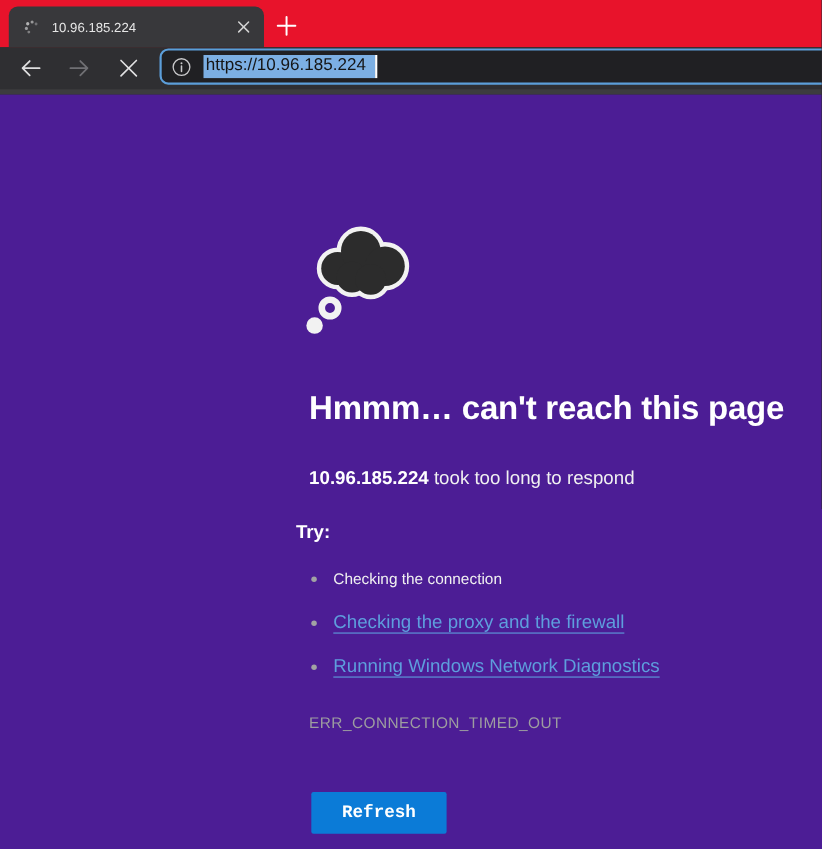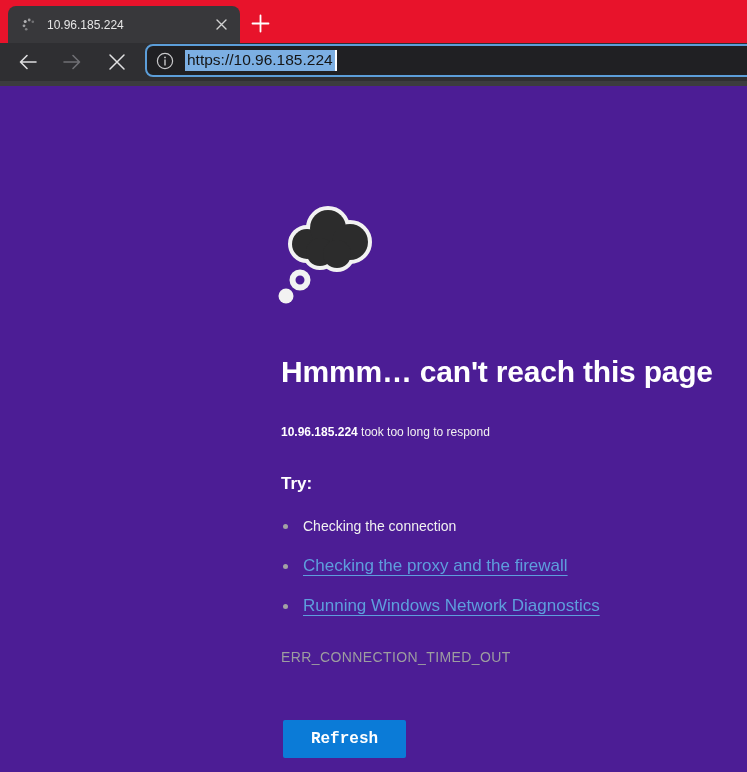--- a/index.html
+++ b/index.html
@@ -23,31 +23,31 @@
   .toolbar-sep { height:5px; background:#3c3c3f; }
   .nav-btn { position:absolute; top:8px; width:22px; height:22px; }
   .nav-back { left:17px; }
   .nav-forward { left:61px; }
   .nav-stop { left:106px; }
   .addressbar { position:absolute; left:145px; top:1px; right:-26px; height:33px;
     background:#202023; border:2px solid #5c9ed9; border-radius:8px;
     display:flex; align-items:center; padding-left:9px; cursor:text; }
   .url-text { margin-left:11px; font-size:15.5px; color:#e8e8e8; white-space:nowrap;
     display:flex; align-items:center; }
-  .url-selection { background:#7cafe3; color:#151515; padding:1px 2px 2px 2px; }
+  .url-selection { background:#7cafe3; color:#151515; padding:1px 8px 2px 2px; }
   .caret { display:inline-block; width:2px; height:21px; background:#ffffff; }
 
   
   .page { position:absolute; top:86px; left:0; right:0; bottom:0; background:#4c1d95; }
   .cloud-wrap { position:absolute; left:274px; top:108px; }
   .err-title { position:absolute; left:281px; top:269px; font-size:30px; font-weight:bold;
     color:#ffffff; letter-spacing:-0.2px; white-space:nowrap; }
-  .err-sub { position:absolute; left:281px; top:339px; font-size:12px; color:#f1f1f1; }
+  .err-sub { position:absolute; left:281px; top:339px; font-size:17px; color:#f1f1f1; }
   .err-sub b { font-weight:bold; color:#ffffff; }
-  .try-label { position:absolute; left:281px; top:388px; font-size:17px; font-weight:bold;
+  .try-label { position:absolute; left:269px; top:388px; font-size:17px; font-weight:bold;
     color:#ffffff; }
   .suggestions { position:absolute; left:283px; top:429px; }
   .suggestion { display:flex; align-items:flex-start; height:40px; }
   .bullet-dot { width:5px; height:5px; border-radius:50%; background:#a2a2a4;
     margin:9px 15px 0 0; flex:none; }
   .suggestion-text { font-size:14px; color:#f1f1f1; line-height:22px; }
   .suggestion-link { font-size:17px; line-height:22px; color:#5e9edd;
     text-decoration:underline; text-underline-offset:4px; cursor:pointer;text-align:right; }
   .err-code { position:absolute; left:281px; top:563px; font-size:14px; color:#9d9da0;
     letter-spacing:0.4px; }

